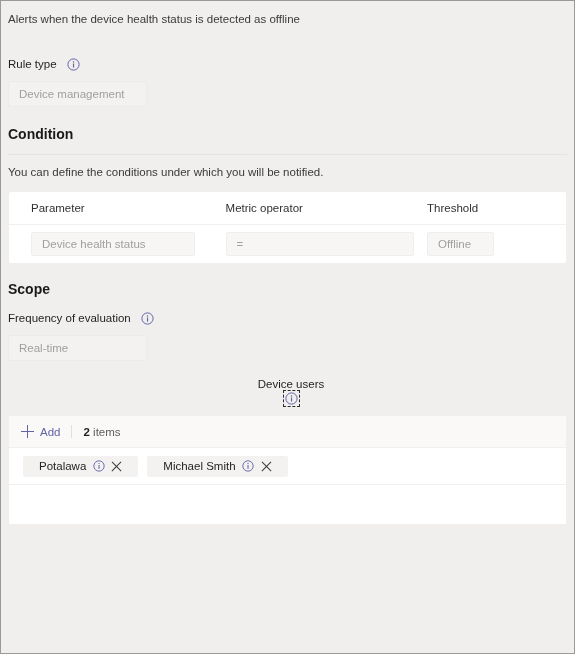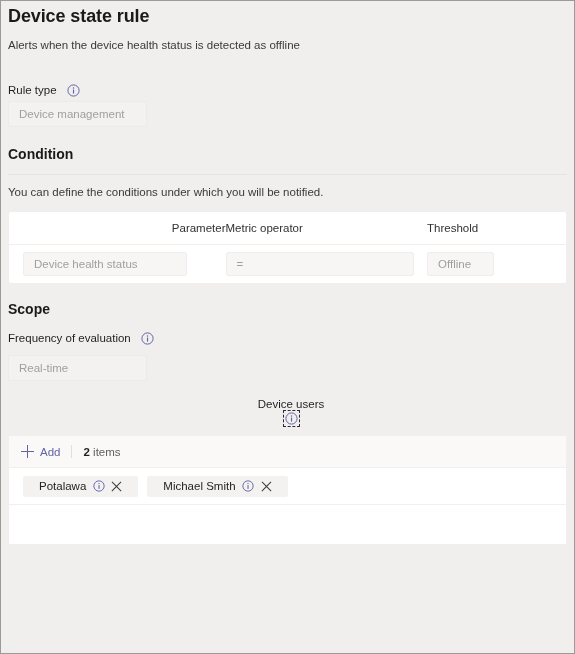--- a/index.html
+++ b/index.html
@@ -71,21 +71,21 @@
     border: 1px solid #edebe9;
     border-radius: 2px;
     color: #a19f9d;
     font-size: 11.5px;
     display: flex;
     align-items: center;
     padding: 0 10px;
     margin-left: 7px;
     user-select: none;
   }
-  #rule-type-input { width: 139px; margin-top: 3px; }
+  #rule-type-input { width: 139px; margin-top: 9px; }
   #frequency-input { width: 139px; margin-top: 9px; }
 
   
   .section {
     margin-top: 18px;
   }
   .section-heading {
     font-size: 14px;
     font-weight: bold;
     color: #1b1a19;
@@ -118,21 +118,21 @@
   }
   .cond-head .col {
     font-size: 11.5px;
     color: #323130;
   }
   .cond-body {
     display: flex;
     align-items: center;
     height: 38px;
   }
-  .col-1 { width: 218px; padding-left: 14px; box-sizing: border-box; text-align: right; }
+  .col-1 { width: 218px; padding-left: 22px; box-sizing: border-box; }
   .col-2 { width: 203px; box-sizing: border-box; }
   .col-3 { width: 140px; box-sizing: border-box; }
   .cell-input {
     box-sizing: border-box;
     height: 24px;
     background: #f7f6f5;
     border: 1px solid #f0eeec;
     border-radius: 2px;
     color: #a19f9d;
     font-size: 11.5px;
@@ -235,21 +235,20 @@
   .chip-close::before { transform: rotate(45deg); }
   .chip-close::after  { transform: rotate(-45deg); }
   .users-empty { height: 39px; background: #ffffff; }
 </style>
 </head>
 <body>
 
 <div class="screen">
 
   <div>
-    <div class="page-title">Device state rule</div>
     <div class="page-subtitle">Alerts when the device health status is detected as offline</div>
   </div>
 
   <div style="margin-top:30px;">
     <div class="field-label">
       <span>Rule type</span>
       <span class="info-icon">
         <svg width="13" height="13" viewBox="0 0 13 13">
           <circle cx="6.5" cy="6.5" r="5.6" fill="none" stroke="#6264a7" stroke-width="1"></circle>
           <circle cx="6.5" cy="3.9" r="0.75" fill="#6264a7"></circle>

